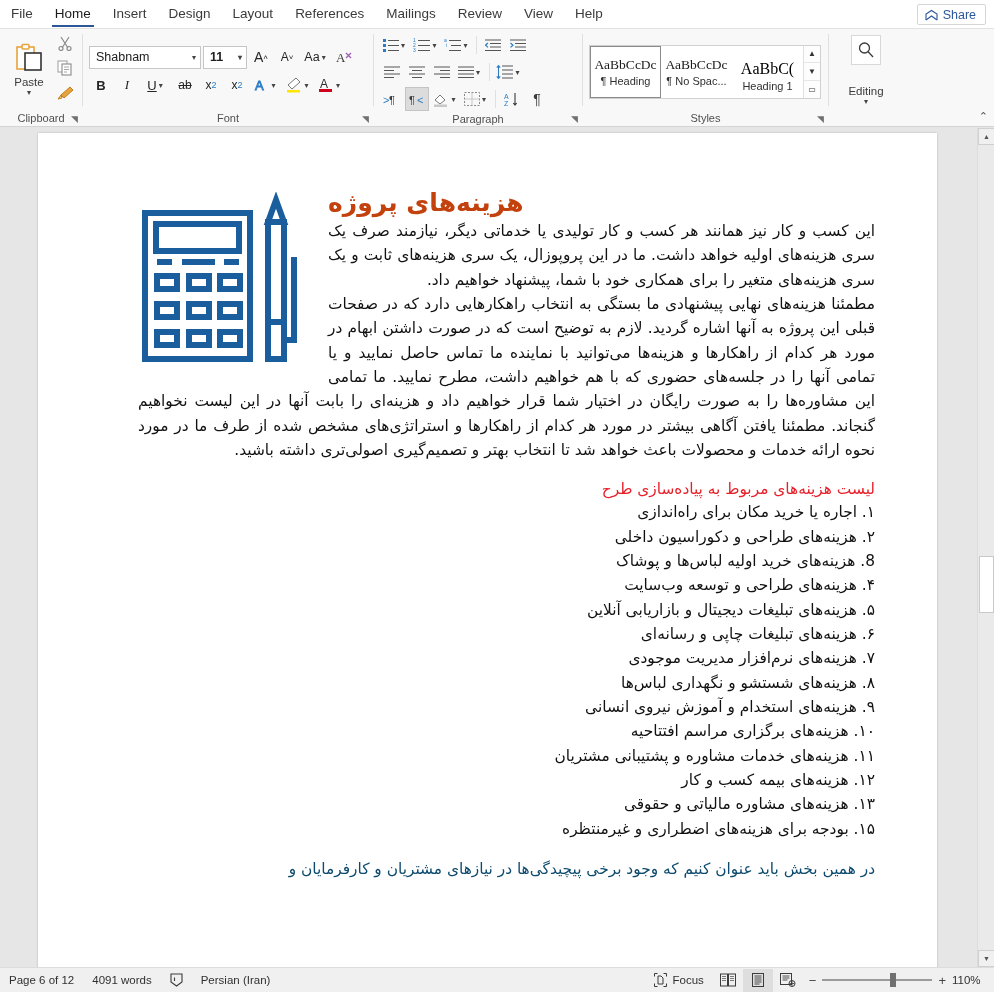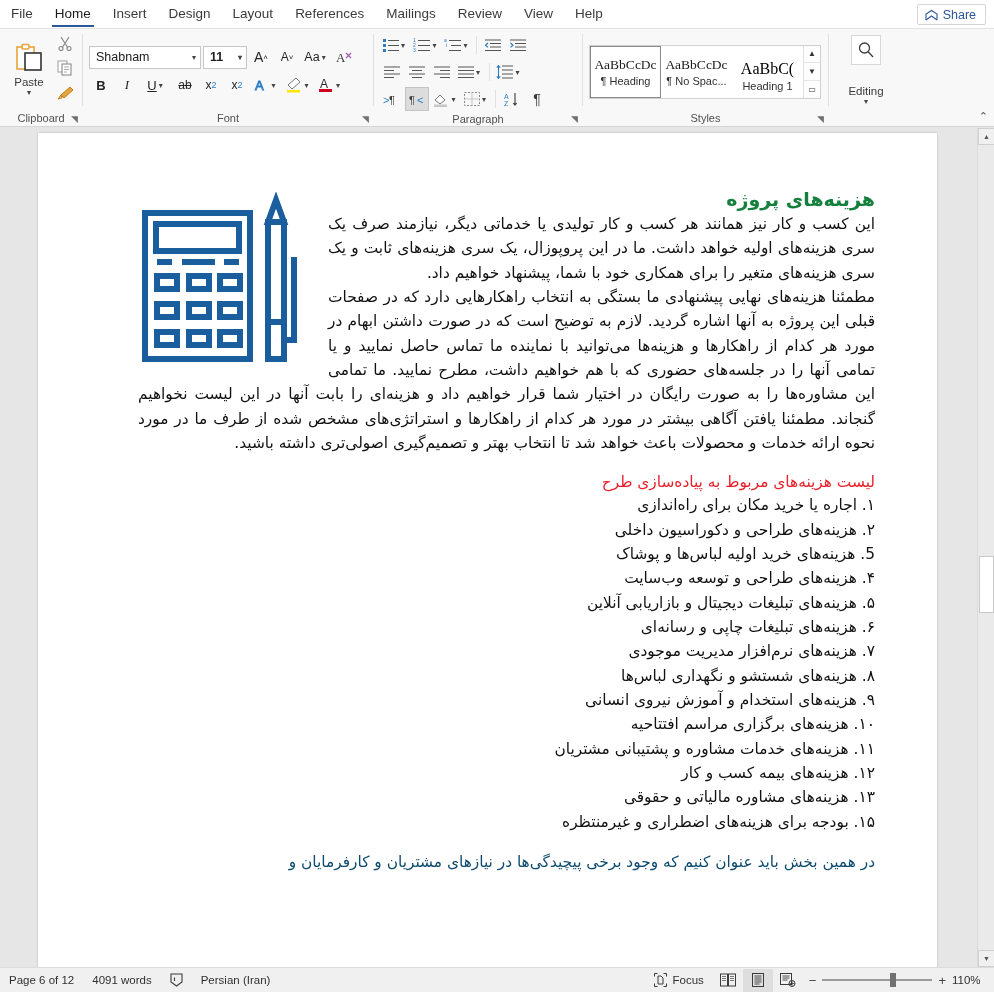--- a/index.html
+++ b/index.html
@@ -121,22 +121,22 @@
   }
   .page {
     position: absolute; top: 5px; left: 38px; width: 899px; height: 900px;
     background: #fff; box-shadow: 0 0 2px rgba(0,0,0,.22);
   }
   .doc-content {
     position: absolute; top: 55px; left: 100px; right: 62px;
     direction: rtl; text-align: justify;
   }
   h1.doc-title {
-    margin: 0 0 2px 0; font-size: 19px; font-weight: bold; color: #15803d;
-    text-align: right; font-family: "DejaVu Sans", sans-serif;
+    margin: 0 0 2px 0; font-size: 25px; font-weight: bold; color: #c2410c;
+    text-align: left; font-family: "DejaVu Sans", sans-serif;
   }
   p.doc-p {
     margin: 0; font-size: 15.4px; line-height: 1.58; color: #111;
     text-align: justify; font-family: "DejaVu Sans", sans-serif;
   }
   .wrap-img {
     float: left; width: 176px; height: 175px; margin: 4px 14px 2px 0;
     shape-outside: margin-box;
   }
   h2.red-head {
@@ -543,21 +543,21 @@
 
         <h1 class="doc-title">هزینه‌های پروژه</h1>
         <p class="doc-p">این کسب و کار نیز همانند هر کسب و کار تولیدی یا خدماتی دیگر، نیازمند صرف یک سری هزینه‌های اولیه خواهد داشت. ما در این پروپوزال، یک سری هزینه‌های ثابت و یک سری هزینه‌های متغیر را برای همکاری خود با شما، پیشنهاد خواهیم داد.</p>
         <p class="doc-p">مطمئنا هزینه‌های نهایی پیشنهادی ما بستگی به انتخاب راهکارهایی دارد که در صفحات قبلی این پروژه به آنها اشاره گردید. لازم به توضیح است که در صورت داشتن ابهام در مورد هر کدام از راهکارها و هزینه‌ها می‌توانید با نماینده ما تماس حاصل نمایید و یا تمامی آنها را در جلسه‌های حضوری که با هم خواهیم داشت، مطرح نمایید. ما تمامی این مشاوره‌ها را به صورت رایگان در اختیار شما قرار خواهیم داد و هزینه‌ای را بابت آنها در این لیست نخواهیم گنجاند. مطمئنا یافتن آگاهی بیشتر در مورد هر کدام از راهکارها و استراتژی‌های مشخص شده از طرف ما در مورد نحوه ارائه خدمات و محصولات باعث خواهد شد تا انتخاب بهتر و تصمیم‌گیری اصولی‌تری داشته باشید.</p>
 
         <h2 class="red-head">لیست هزینه‌های مربوط به پیاده‌سازی طرح</h2>
 
         <ol class="costlist">
           <li>۱. اجاره یا خرید مکان برای راه‌اندازی</li>
           <li>۲. هزینه‌های طراحی و دکوراسیون داخلی</li>
-          <li>5. هزینه‌های خرید اولیه لباس‌ها و پوشاک</li>
+          <li>8. هزینه‌های خرید اولیه لباس‌ها و پوشاک</li>
           <li>۴. هزینه‌های طراحی و توسعه وب‌سایت</li>
           <li>۵. هزینه‌های تبلیغات دیجیتال و بازاریابی آنلاین</li>
           <li>۶. هزینه‌های تبلیغات چاپی و رسانه‌ای</li>
           <li>۷. هزینه‌های نرم‌افزار مدیریت موجودی</li>
           <li>۸. هزینه‌های شستشو و نگهداری لباس‌ها</li>
           <li>۹. هزینه‌های استخدام و آموزش نیروی انسانی</li>
           <li>۱۰. هزینه‌های برگزاری مراسم افتتاحیه</li>
           <li>۱۱. هزینه‌های خدمات مشاوره و پشتیبانی مشتریان</li>
           <li>۱۲. هزینه‌های بیمه کسب و کار</li>
           <li>۱۳. هزینه‌های مشاوره مالیاتی و حقوقی</li>

